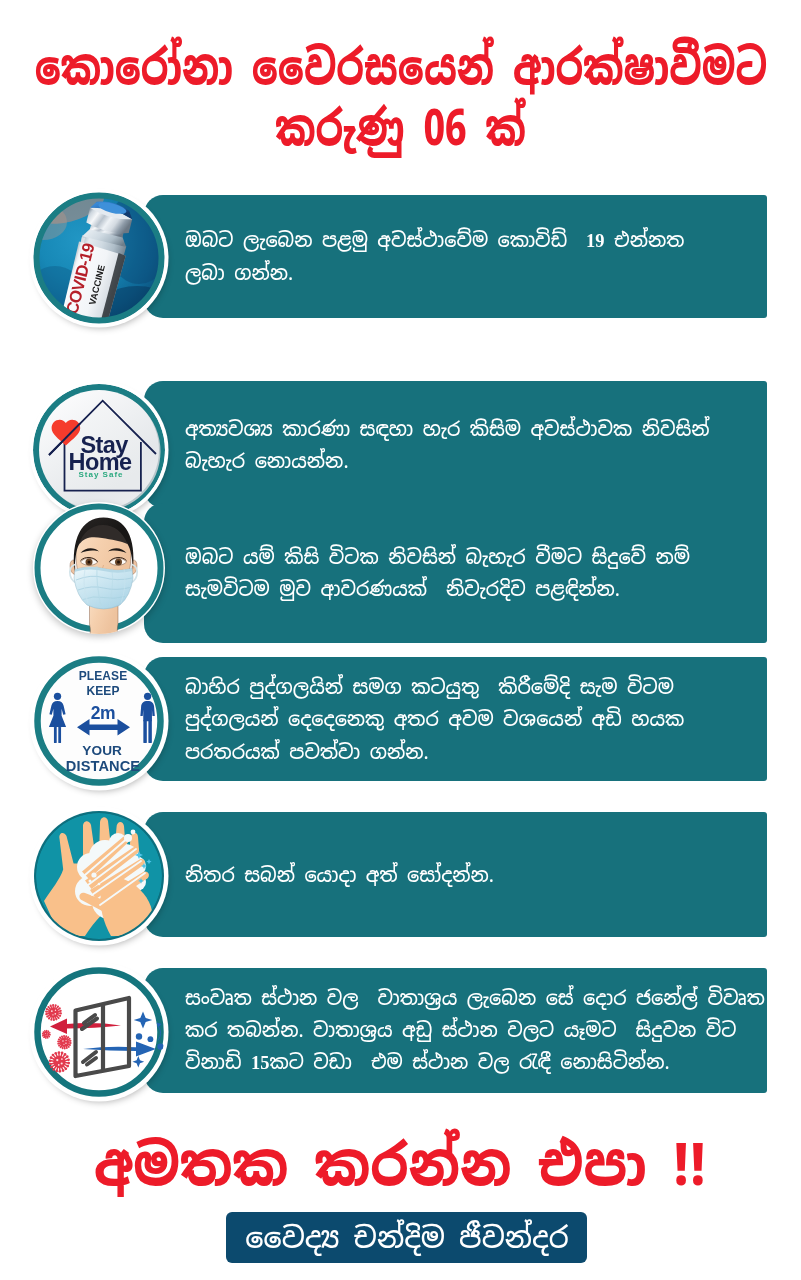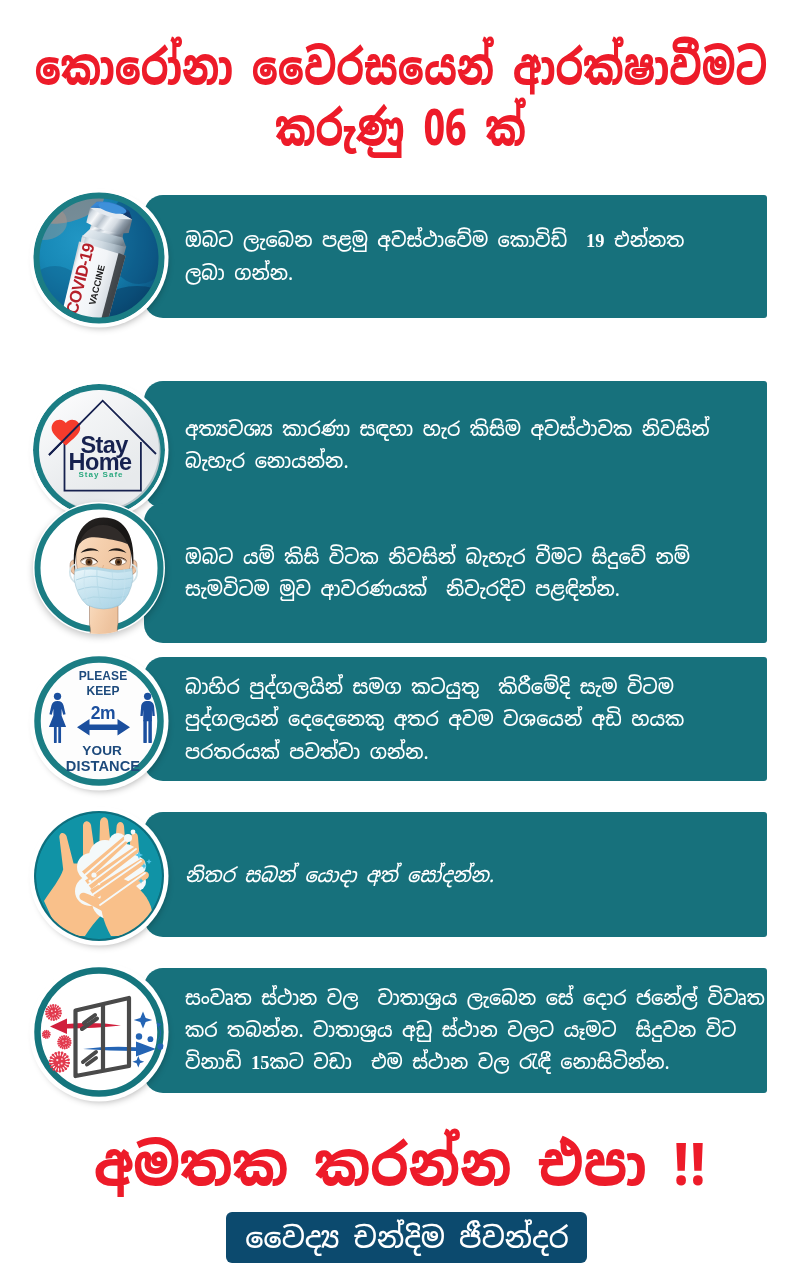--- a/index.html
+++ b/index.html
@@ -327,21 +327,21 @@
 
         <text x="70" y="64" font-family="'Liberation Sans', sans-serif" font-size="17.5" font-weight="700" fill="#1b4f9e" text-anchor="middle" letter-spacing="-0.4">2m</text>
 
         <g fill="#1b4f9e">
           <path d="M44 72.2 L56.5 64 L56.5 69.4 L84.5 69.4 L84.5 64 L97 72.2 L84.5 80.4 L84.5 75 L56.5 75 L56.5 80.4 Z"></path>
         </g>
       </svg>
     </div>
   </div>
 
-  <div class="row" style="top:812px;height:125px;font-style:italic;">
+  <div class="row" style="top:812px;height:125px;">
     <div class="bar"></div>
     <div class="bartext"><div>නිතර සබන් යොදා අත් සෝදන්න.</div></div>
     <div class="circle" style="top:-2px;">
       <svg viewBox="0 0 132 132">
         <defs>
           <clipPath id="hw-clip">
               <circle cx="66" cy="66" r="63"></circle>
             </clipPath>
         </defs>
         <circle cx="66" cy="66" r="65" fill="#0d6f7e"></circle>

